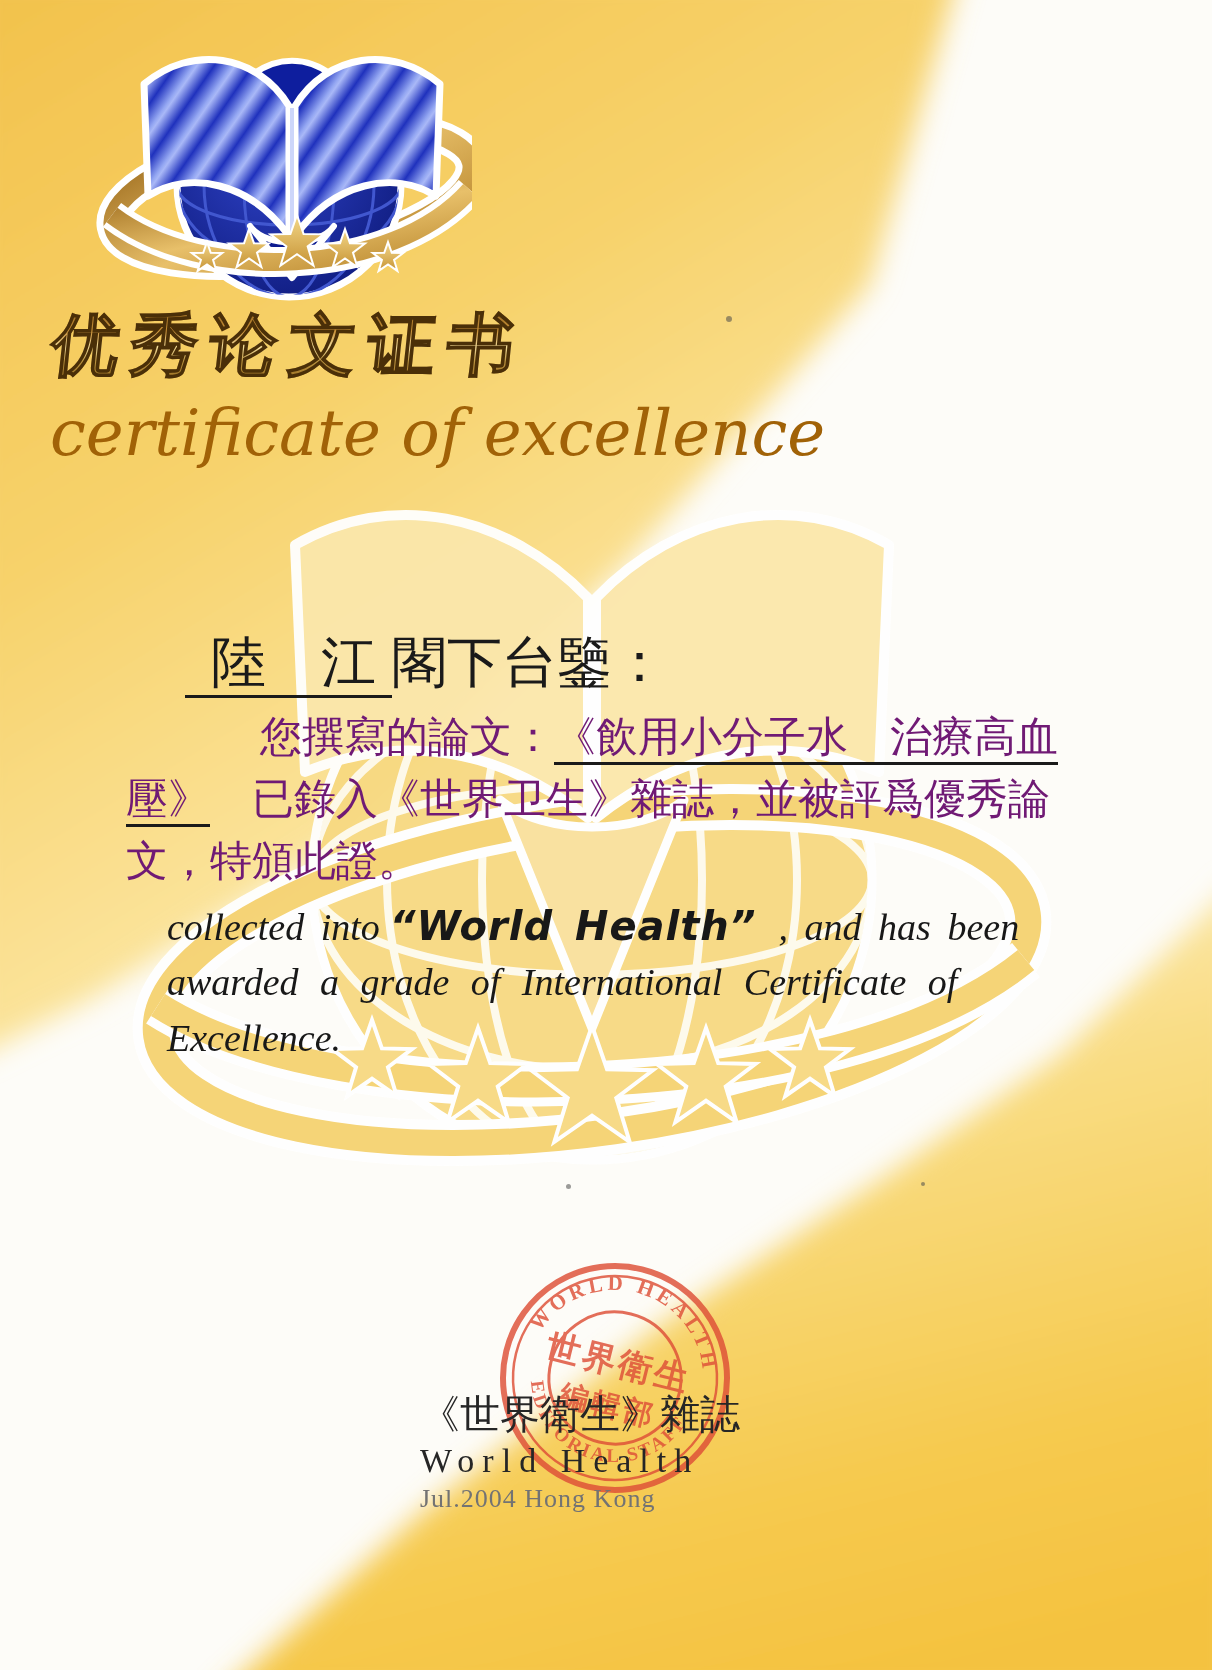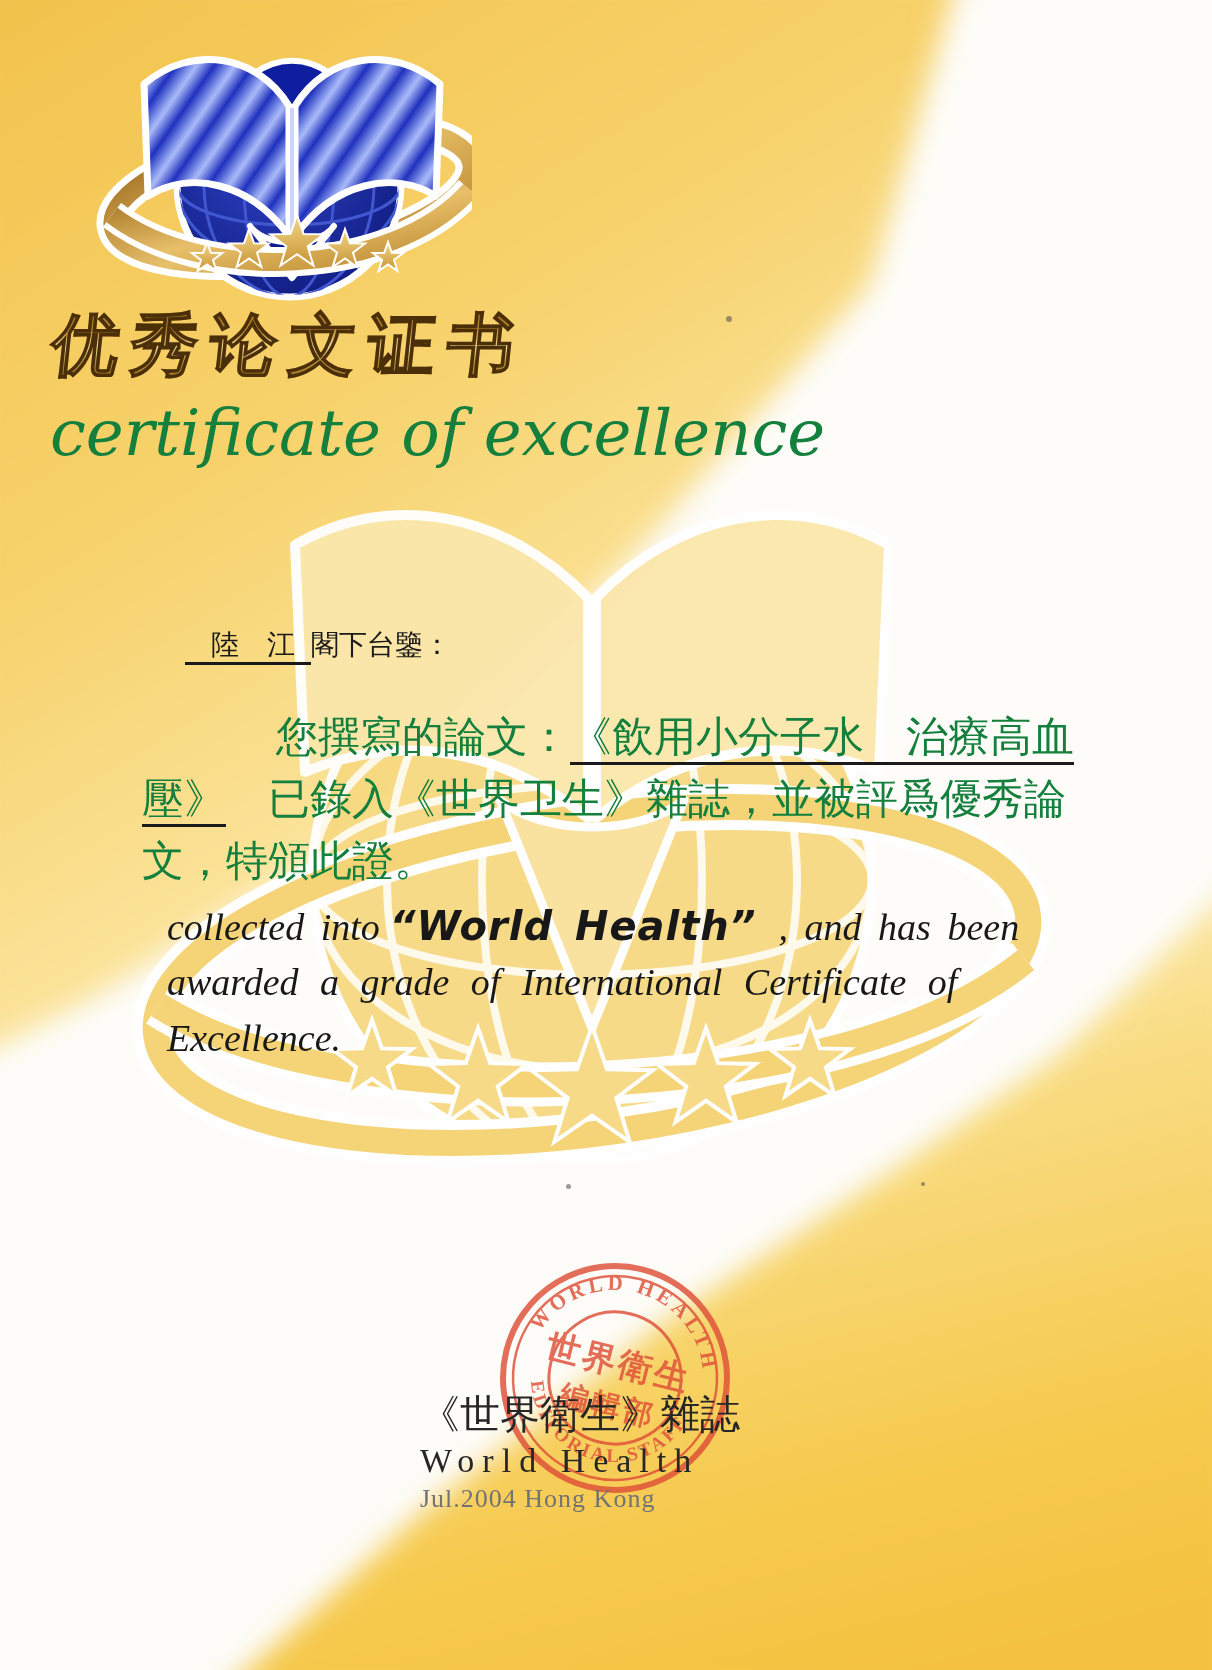--- a/index.html
+++ b/index.html
@@ -14,29 +14,29 @@
     font-size:67px;font-weight:bold;letter-spacing:12px;color:#a97a24;
     transform:skewX(-6deg);white-space:nowrap;
     text-shadow:2px 2px 0 rgba(74,47,8,.55), -1px -1px 0 rgba(74,47,8,.45);}
   @supports (-webkit-background-clip: text){
     .title-cn{background:linear-gradient(180deg,#7c5414 0%,#c89038 34%,#f3dc9a 52%,#b9923e 68%,#8a5c14 100%);
       -webkit-background-clip:text;background-clip:text;color:transparent;
       -webkit-text-stroke:1.5px #4a2f08;text-shadow:none;}
   }
   .title-en{position:absolute;left:50px;top:396px;z-index:5;
     font-family:"DejaVu Serif",serif;font-style:italic;
-    font-size:64px;color:#15803d;letter-spacing:0px;white-space:nowrap;}
+    font-size:64px;color:#a16207;letter-spacing:0px;white-space:nowrap;}
 
   .salutation{position:absolute;left:185px;top:626px;z-index:5;
-    font-size:28px;color:#1a1a1a;white-space:nowrap;}
+    font-size:55px;color:#1a1a1a;white-space:nowrap;}
   .ul{border-bottom:3px solid #1a1a1a;padding-bottom:2px;}
   .salutation .ul{padding-left:26px;padding-right:16px;}
 
-  .para-cn{position:absolute;left:142px;top:706px;width:900px;z-index:5;
-    font-size:42px;color:#15803d;}
+  .para-cn{position:absolute;left:126px;top:706px;width:900px;z-index:5;
+    font-size:42px;color:#701a75;}
   .para-cn .cl{height:62px;line-height:62px;white-space:nowrap;}
   .para-cn .cl1{text-indent:134px;}
   .para-cn b{font-weight:normal;}
 
   .para-en{position:absolute;left:167px;top:898px;width:860px;z-index:5;
     font-style:italic;font-size:38px;color:#181818;}
   .para-en .el{height:56px;line-height:56px;white-space:nowrap;word-spacing:7px;}
   .para-en .el1{text-indent:88px;}
   .para-en .el3{word-spacing:12px;}
   .wh{font-family:"DejaVu Sans","Liberation Sans",sans-serif;font-weight:bold;

